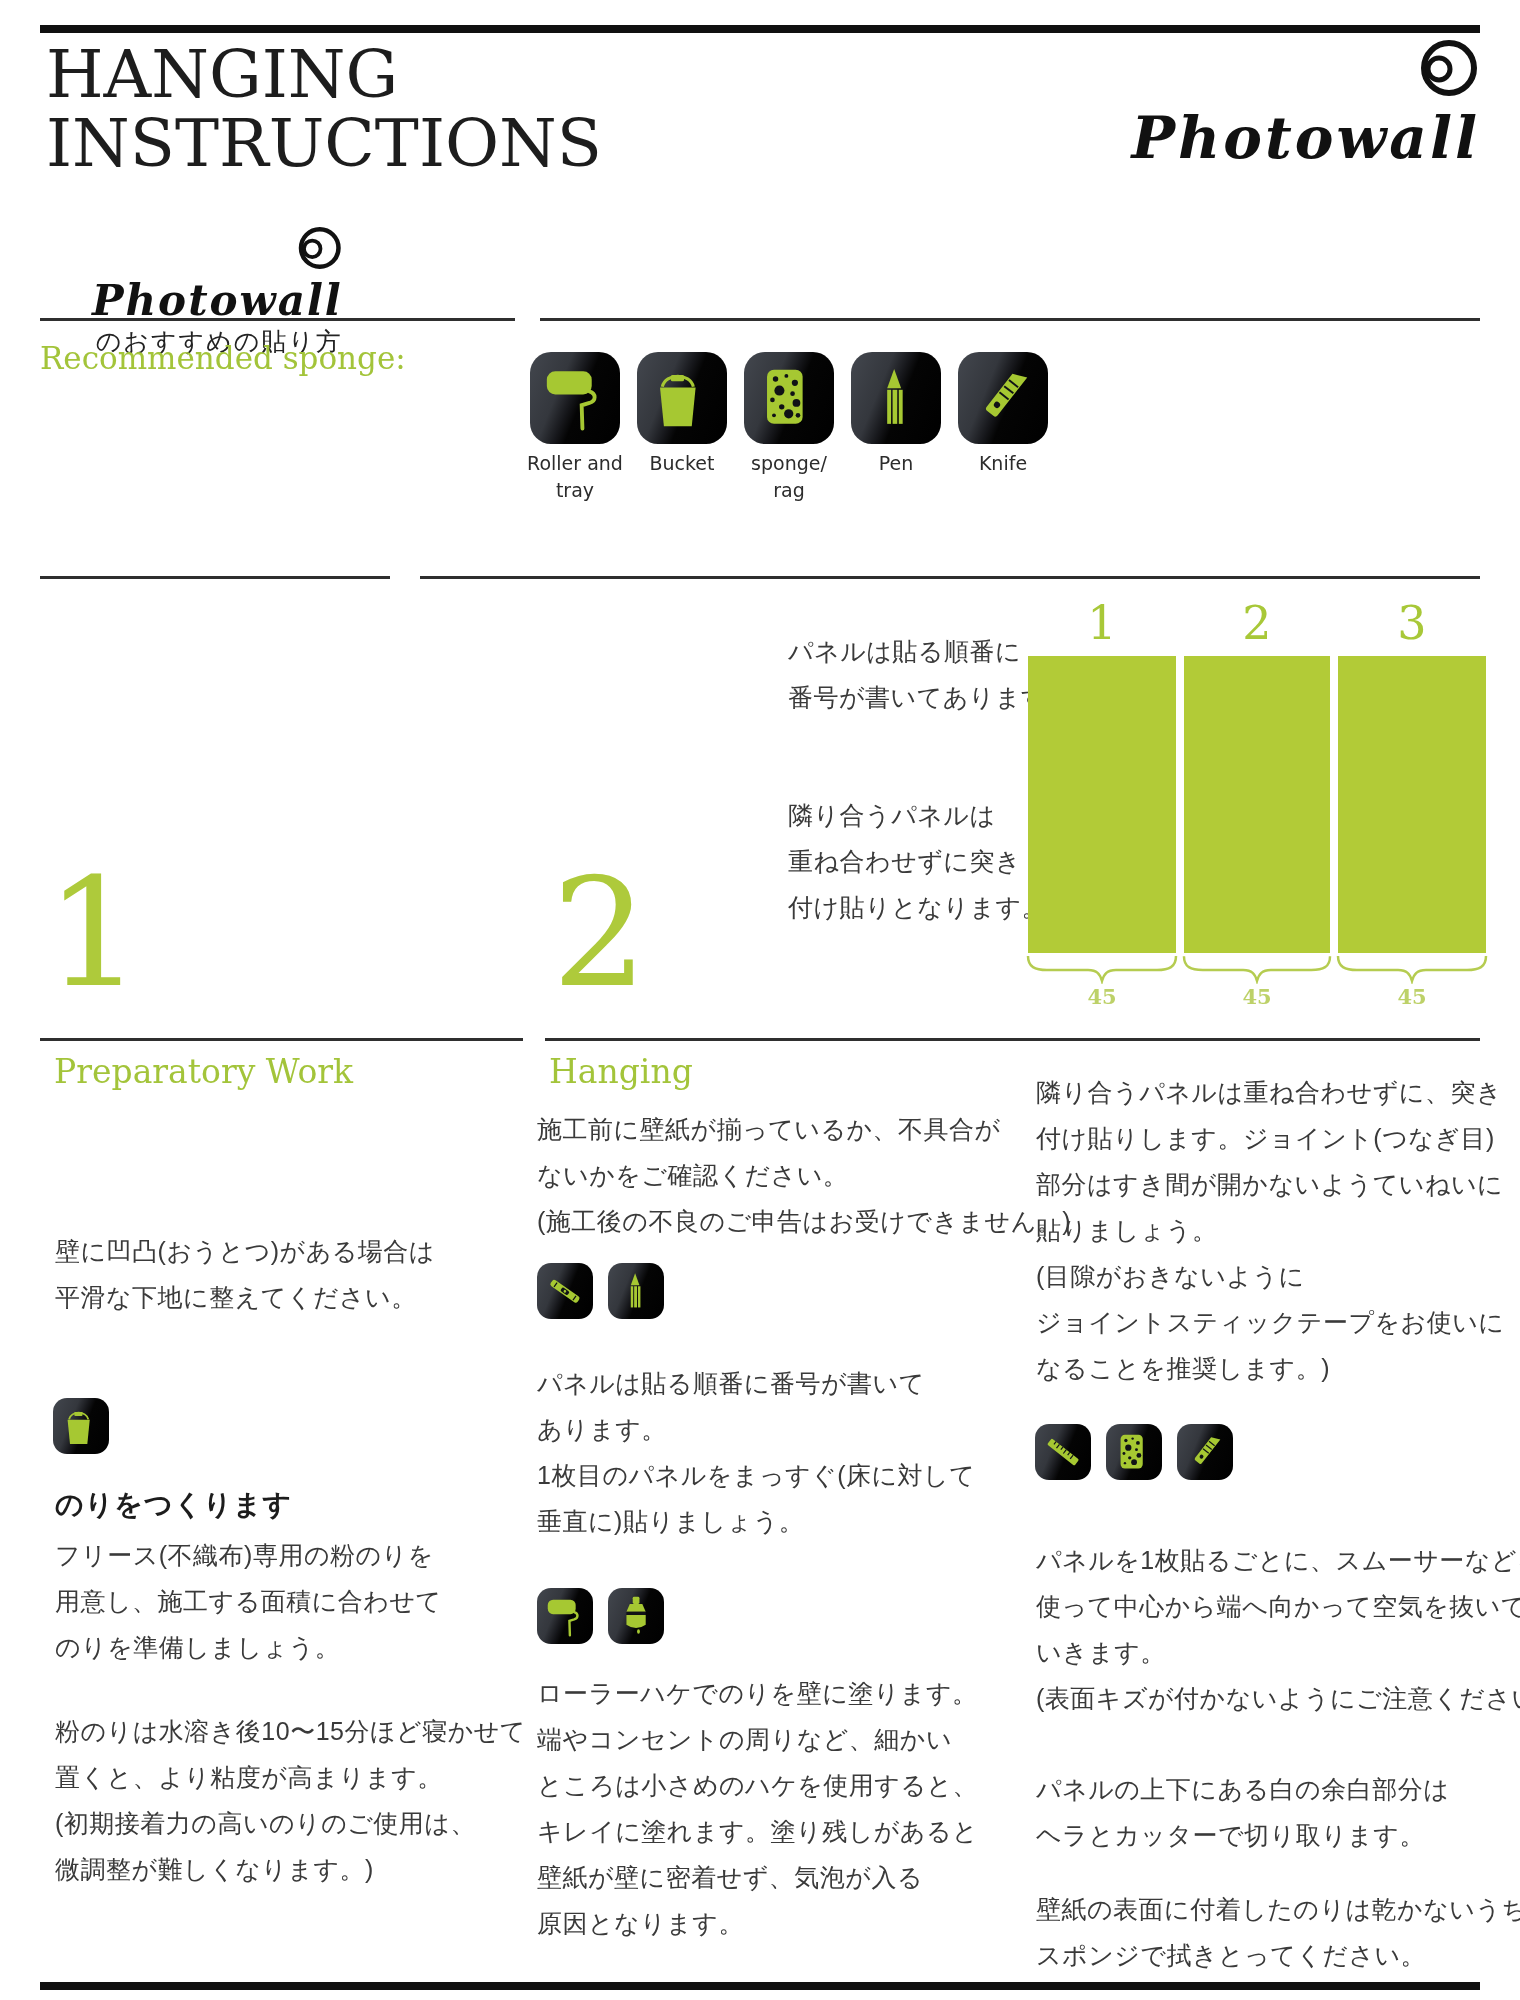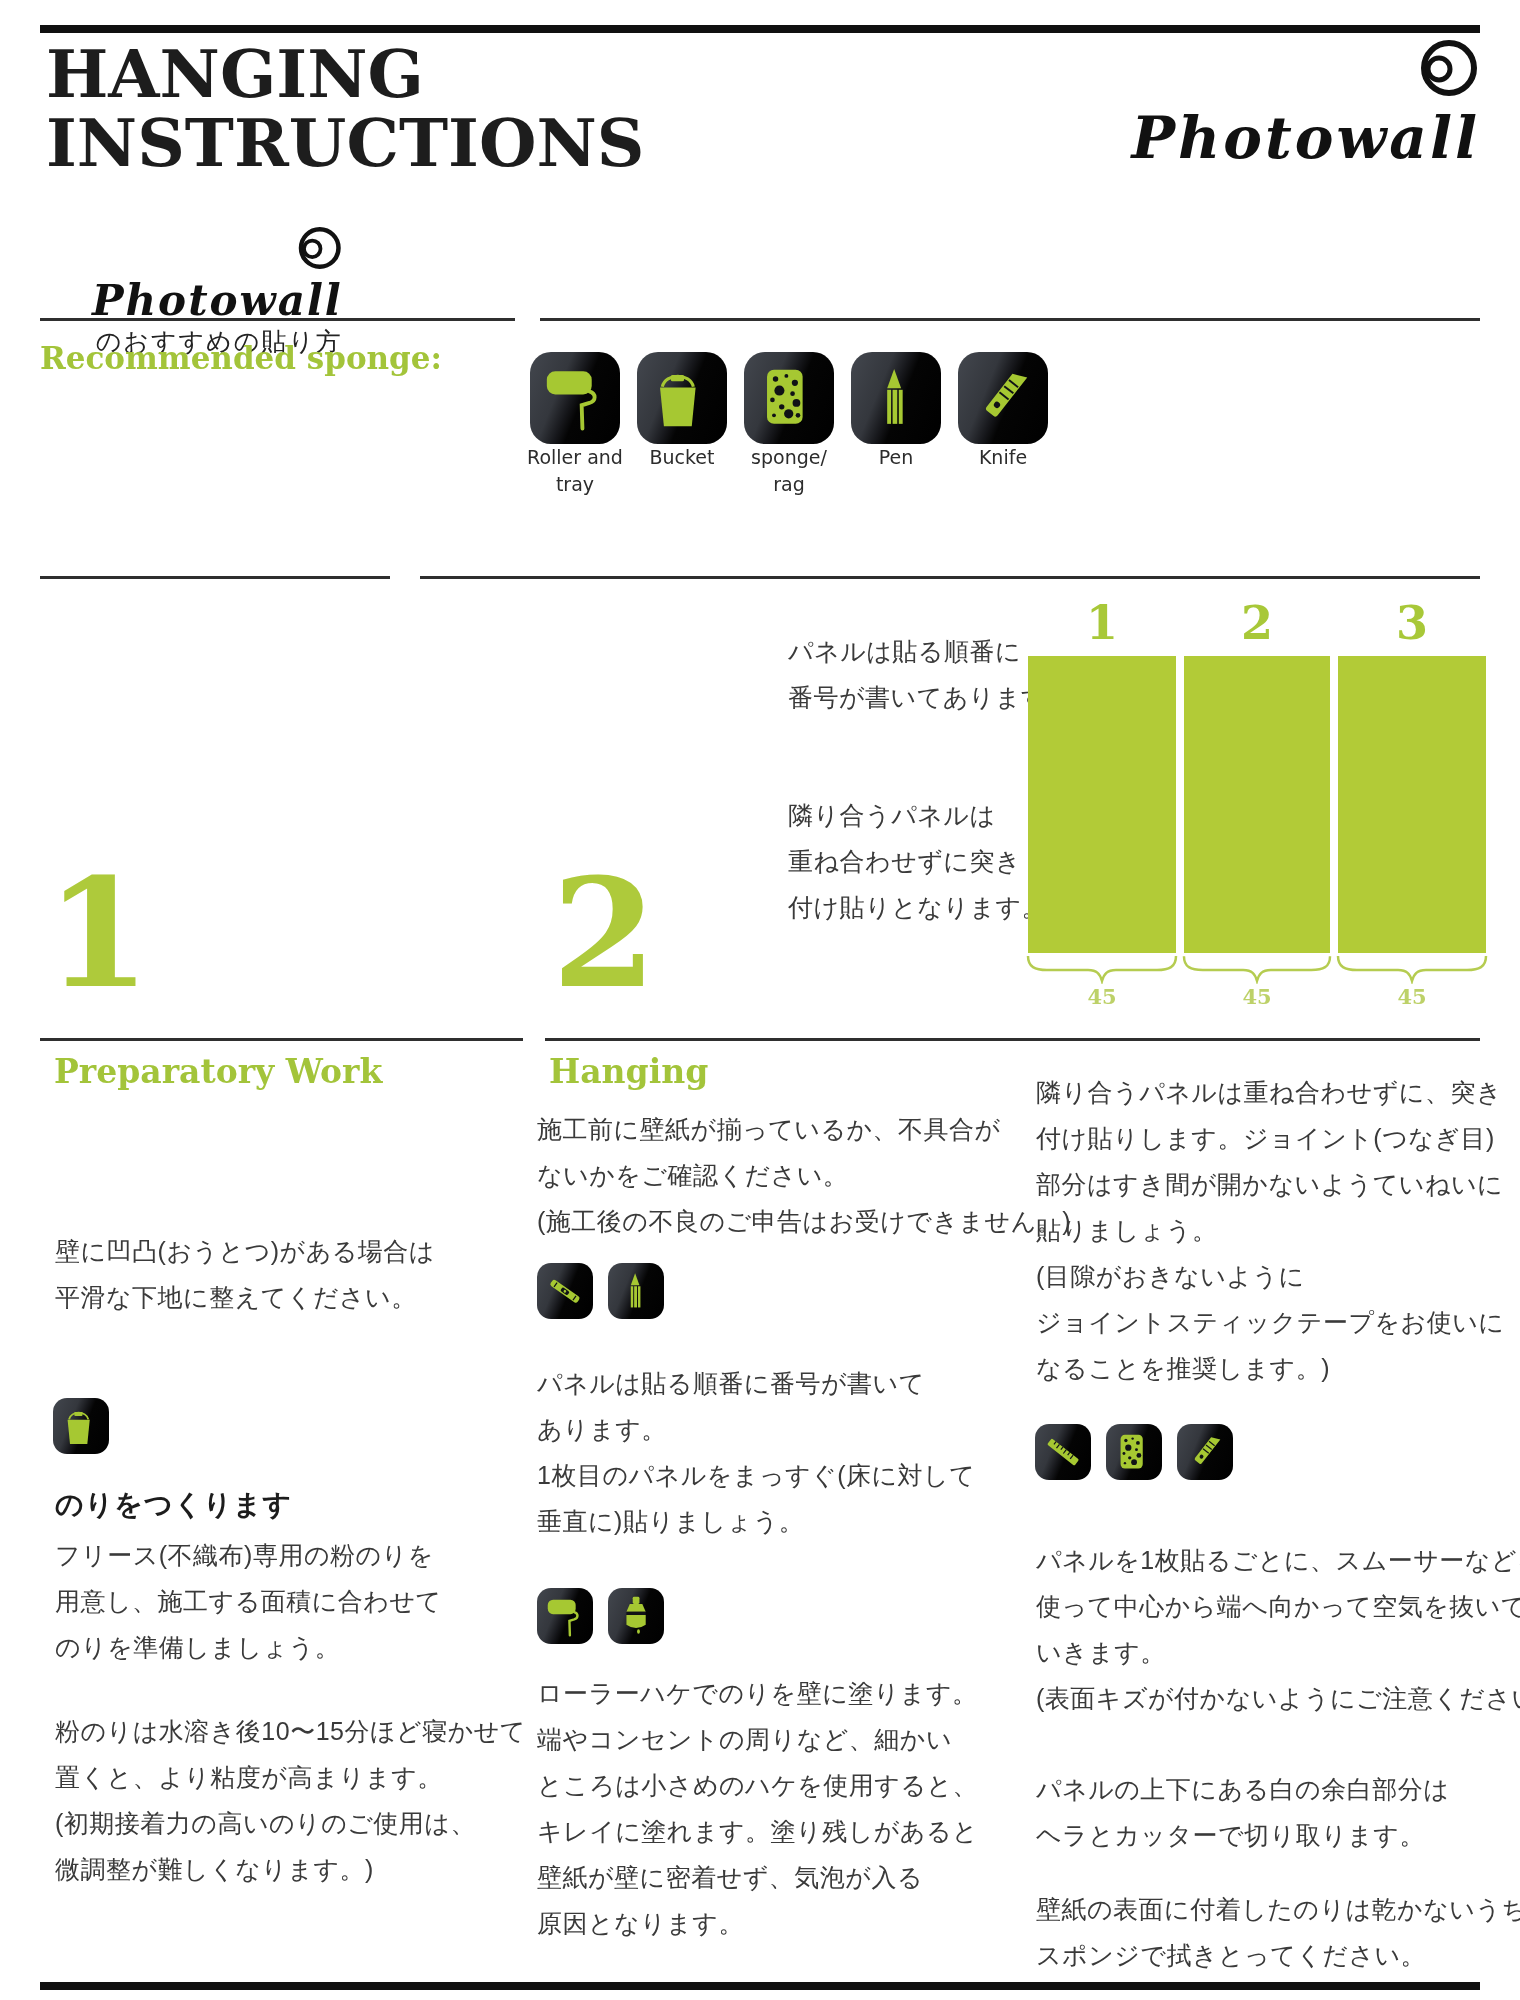--- a/index.html
+++ b/index.html
@@ -7,21 +7,21 @@
     --green-panel:#b2cb37;
     --green-light:#bdd168;
     --ink:#1d1d1d;
     --text:#3a3a3a;
   }
   html,body{margin:0;padding:0;background:#fff;}
   #page{
     position:relative;width:1520px;height:2000px;background:#ffffff;
     overflow:hidden;font-family:"Liberation Sans",sans-serif;
   }
-  .slab{font-family:"DejaVu Serif","Liberation Serif",serif;font-weight:700;}
+  .slab{font-family:"DejaVu Serif","Liberation Serif",serif;font-weight:400;}
   .bar{position:absolute;left:40px;width:1440px;height:8px;background:#101010;}
   .divider{position:absolute;height:3px;background:#2f2f2f;}
   .pagetitle{
     position:absolute;left:46px;top:40px;font-size:66px;line-height:69px;
     color:var(--ink);white-space:pre;letter-spacing:0px;
   }
   .logo-row{position:absolute;display:flex;align-items:flex-end;flex-direction:column;}
   .logo-top{top:36px;right:40px;}
   .logo-sub{left:84px;top:224px;}
   .logo-script{font-family:"DejaVu Serif","Liberation Serif",serif;font-style:italic;font-weight:700;color:#111;}
@@ -33,21 +33,21 @@
   .tool{width:90px;display:flex;flex-direction:column;align-items:center;}
   .tile{
     border-radius:21px;
     background:linear-gradient(112deg,#43474e 0%,#34373d 34%,#17181c 47%,#040404 56%,#000 100%);
     display:flex;align-items:center;justify-content:center;
   }
   .tile-lg{width:90px;height:92px;}
   .tile-sm{width:56px;height:56px;border-radius:14px;}
   .tile svg{width:86%;height:86%;}
   .tool-label{
-    margin-top:0;font-size:19px;line-height:27px;color:#2c2c2c;
+    margin-top:6px;font-size:19px;line-height:27px;color:#2c2c2c;
     text-align:center;white-space:pre;font-family:"DejaVu Sans","Liberation Sans",sans-serif;
   }
   .jp{white-space:pre;font-size:25px;line-height:46px;color:var(--text);letter-spacing:0.5px;}
   .abs{position:absolute;}
   .panel{position:absolute;top:656px;height:297px;background:var(--green-panel);}
   .panel-num{position:absolute;top:598px;font-size:46px;color:#a8c838;text-align:center;line-height:50px;}
   .panel-measure{position:absolute;top:984px;font-size:21px;color:var(--green-light);text-align:center;font-family:"DejaVu Serif","Liberation Serif",serif;font-weight:700;}
   .brace{position:absolute;top:954px;height:30px;}
   .bignum{position:absolute;font-size:150px;line-height:150px;color:#aeca3b;}
   .col-heading{position:absolute;font-size:33px;color:var(--green);}

